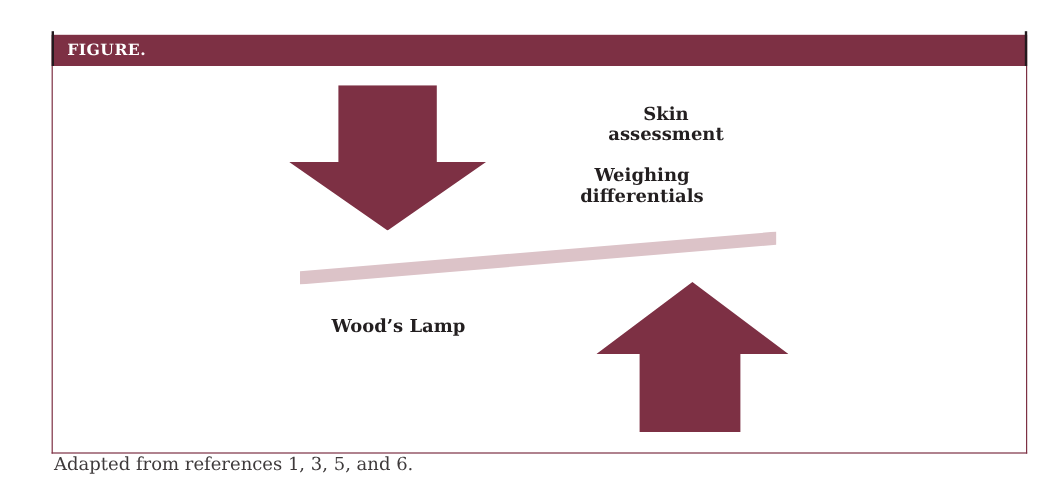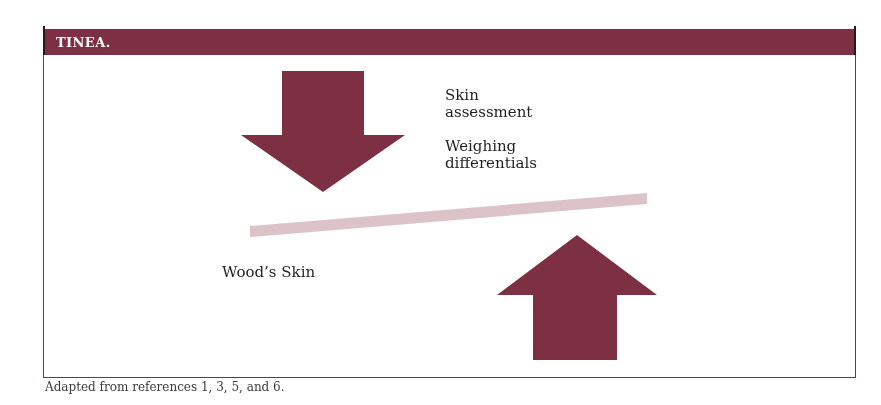--- a/index.html
+++ b/index.html
@@ -30,57 +30,57 @@
   .figure-title{color:var(--header-title);}
   .figure-body{
     position:absolute;left:0;top:26px;right:0;bottom:0;background:#ffffff;
     border:1px solid var(--maroon);border-top:none;box-sizing:border-box;
   }
   .arrow{position:absolute;display:block;}
   .down-arrow{left:197px;top:16px;}
   .up-arrow{left:453px;top:180px;}
   .seesaw{position:absolute;left:206px;top:138px;}
   .lbl{
-    position:absolute;width:220px;text-align:left;white-space:pre-line;
-    color:var(--ink);font-weight:normal;font-size:15px;line-height:16.5px;
+    position:absolute;width:220px;text-align:center;white-space:pre-line;
+    color:var(--ink);font-weight:bold;font-size:15px;line-height:16.5px;
   }
   .lbl-skin{left:401px;top:32px;}
-  .lbl-weighing{left:401px;top:83px;}
+  .lbl-weighing{left:381px;top:83px;}
   .lbl-woods{left:178px;top:209px;}
   .lbl-koh{left:178px;top:239px;}
   .caption{
     position:absolute;left:45px;top:380px;color:var(--caption-ink);
-    font-size:12px;line-height:14px;
+    font-size:15px;line-height:14px;
   }
 </style>
 </head>
 <body>
 
 <div class="stage">
   <div class="figure-box">
     <div class="figure-header">
-      <span class="figure-label">TINEA.</span>
+      <span class="figure-label">FIGURE.</span>
     </div>
     <div class="figure-body">
 
       <svg class="arrow down-arrow" width="164" height="121" viewBox="0 0 164 121" aria-hidden="true">
         <polygon points="41,0 123,0 123,64 164,64 82,121 0,64 41,64" fill="var(--maroon)"></polygon>
       </svg>
 
       <div class="lbl lbl-skin">Skin
 assessment</div>
 
       <div class="lbl lbl-weighing">Weighing
 differentials</div>
 
       <svg class="seesaw" width="397" height="44" viewBox="0 0 397 44" aria-hidden="true">
         <polygon points="0,33 397,0 397,11 0,44" fill="var(--seesaw-pink)"></polygon>
       </svg>
 
-      <div class="lbl lbl-woods">Wood’s Skin</div>
+      <div class="lbl lbl-woods">Wood’s Lamp</div>
 
 
       <svg class="arrow up-arrow" width="160" height="125" viewBox="0 0 160 125" aria-hidden="true">
         <polygon points="80,0 160,60 120,60 120,125 36,125 36,60 0,60" fill="var(--maroon)"></polygon>
       </svg>
 
     </div>
   </div>
 
   <div class="caption">Adapted from references 1, 3, 5, and 6.</div>

